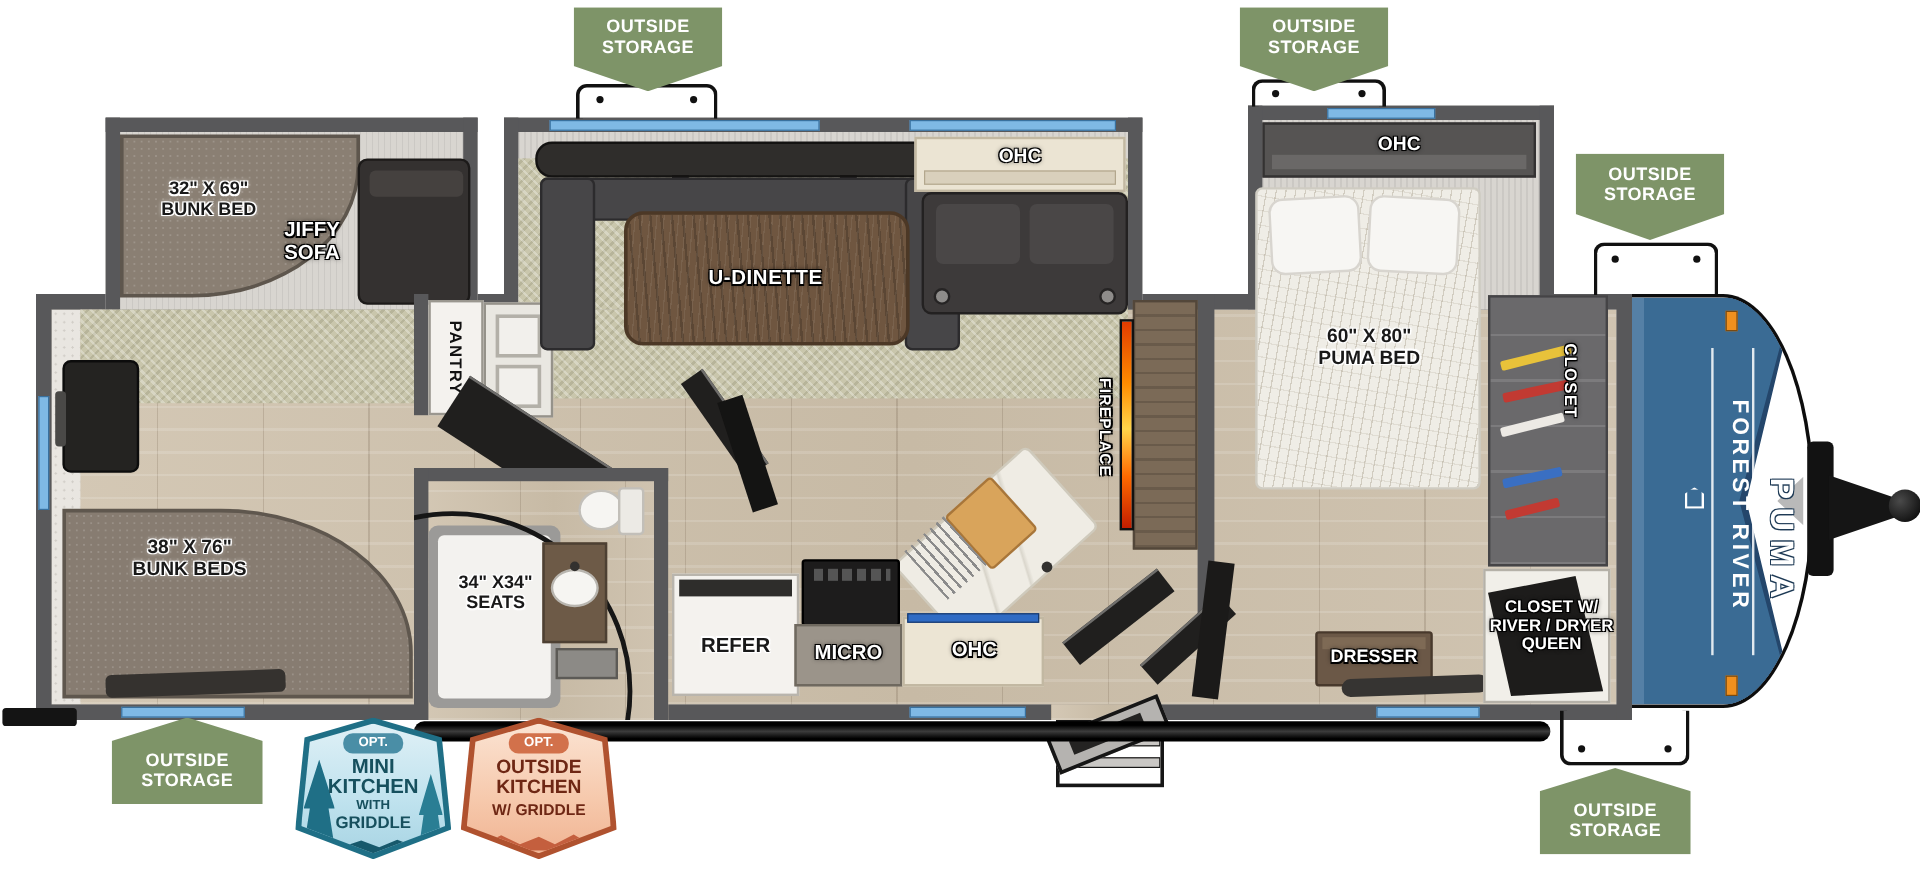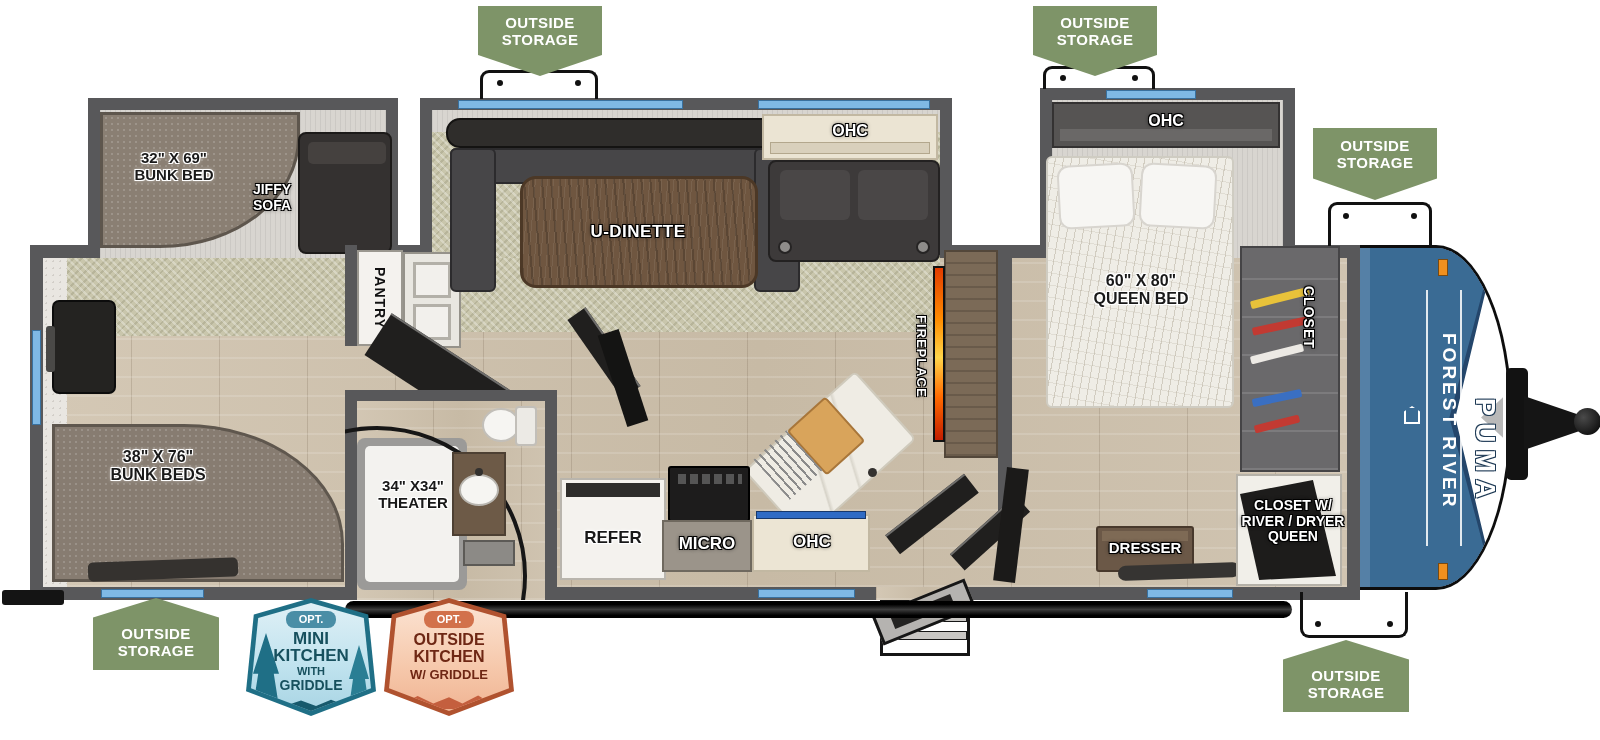--- a/index.html
+++ b/index.html
@@ -102,21 +102,21 @@
 
   <div style="left:100px;top:112px;width:200px;height:136px;background:#8a7f73;border:3px solid #5e564d;border-bottom-right-radius:140px 110px;
        background-image:radial-gradient(rgba(255,255,255,.16) 1px, transparent 1px);background-size:6px 6px;"></div>
   <div style="left:298px;top:132px;width:94px;height:122px;background:#343130;border:2px solid #1c1a19;border-radius:8px;">
     <div style="left:8px;top:8px;width:78px;height:22px;background:#45413f;border-radius:5px;"></div>
   </div>
   <div class="lbl lbl-dark" style="left:104px;top:150px;width:140px;font-size:15px;">
     <span>32" X 69"</span><br>
     <span>BUNK BED</span>
   </div>
-  <div class="lbl lbl-light" style="left:232px;top:182px;width:80px;font-size:14px;">
+  <div class="lbl lbl-light" style="left:220px;top:182px;width:80px;font-size:17px;">
     <span>JIFFY</span><br>
     <span>SOFA</span>
   </div>
 
   <div class="wall" style="left:345px;top:245px;width:12px;height:101px;"></div>
   <div style="left:357px;top:250px;width:46px;height:96px;background:#f4f2ee;border:2px solid #9a978f;display:flex;align-items:center;justify-content:center;">
     <span class="vtext" style="position:static;font-weight:700;font-size:14px;color:#111;letter-spacing:1px;">PANTRY</span>
   </div>
   <div style="left:403px;top:252px;width:58px;height:96px;background:#e9e7e1;border:2px solid #95928a;">
     <div style="left:8px;top:8px;width:38px;height:36px;border:3px solid #b3b0a8;background:#f2f0ec;"></div>
@@ -133,21 +133,21 @@
     <div style="left:20px;top:56px;width:94px;height:136px;background:#f3f2ef;border-radius:5px;"></div>
     <div style="left:-118px;top:36px;width:300px;height:300px;border:4px solid #161616;border-radius:50%;"></div>
     <div style="left:137px;top:18px;width:38px;height:34px;background:#f6f5f2;border:2px solid #c2bfb9;border-radius:50%;"></div>
     <div style="left:170px;top:16px;width:22px;height:40px;background:#eceae5;border:2px solid #c2bfb9;border-radius:4px;"></div>
     <div style="left:107px;top:62px;width:54px;height:84px;background:#6d5a47;border:2px solid #4d4033;"></div>
     <div style="left:114px;top:84px;width:40px;height:32px;background:#f6f5f2;border:2px solid #b8b5af;border-radius:50%;"></div>
     <div style="left:130px;top:78px;width:8px;height:8px;background:#33312f;border-radius:50%;"></div>
     <div style="left:118px;top:150px;width:52px;height:26px;background:#8c8a86;border:2px solid #5c5a56;"></div>
     <div class="lbl lbl-dark" style="left:18px;top:88px;width:100px;font-size:15px;">
       <span>34" X34"</span><br>
-      <span>THEATER</span>
+      <span>SEATS</span>
     </div>
   </div>
   <div class="darkdoor" style="left:556px;top:342px;width:96px;height:22px;transform:rotate(55deg);"></div>
   <div style="left:612px;top:330px;width:22px;height:96px;background:#141413;transform:rotate(-18deg);"></div>
 
   <div style="left:446px;top:118px;width:378px;height:30px;background:#2f2d2b;border:2px solid #141312;border-radius:14px;"></div>
   <div style="left:560px;top:146px;width:14px;height:6px;background:#141312;"></div>
   <div style="left:700px;top:146px;width:14px;height:6px;background:#141312;"></div>
   <div style="left:450px;top:148px;width:350px;height:36px;background:#474648;border:2px solid #2c2b2d;border-radius:6px;"></div>
   <div style="left:450px;top:148px;width:46px;height:144px;background:#474648;border:2px solid #2c2b2d;border-radius:6px;"></div>
@@ -213,21 +213,21 @@
 
   <div style="left:1052px;top:102px;width:228px;height:46px;background:#565453;border:2px solid #343232;">
     <div style="left:6px;bottom:5px;width:212px;height:12px;background:#6a6867;"></div>
   </div>
   <div class="lbl lbl-light" style="left:1108px;top:112px;width:116px;font-size:16px;">OHC</div>
   <div class="mattress" style="left:1046px;top:156px;width:188px;height:252px;border:2px solid #cfccc2;border-radius:6px;"></div>
   <div style="left:1058px;top:164px;width:76px;height:64px;background:#f7f6f3;border:2px solid #d8d5cf;border-radius:12px;transform:rotate(-3deg);"></div>
   <div style="left:1140px;top:164px;width:76px;height:64px;background:#f7f6f3;border:2px solid #d8d5cf;border-radius:12px;transform:rotate(3deg);"></div>
   <div class="lbl lbl-dark" style="left:1078px;top:272px;width:126px;font-size:16px;">
     <span>60" X 80"</span><br>
-    <span>QUEEN BED</span>
+    <span>PUMA BED</span>
   </div>
 
   <div style="left:1096px;top:526px;width:98px;height:46px;background:#6b5847;border:2px solid #48392c;border-radius:3px;">
     <div style="left:4px;top:3px;width:86px;height:10px;background:#7e6a55;"></div>
   </div>
   <div class="lbl lbl-light" style="left:1098px;top:540px;width:94px;font-size:15px;">DRESSER</div>
   <div style="left:1118px;top:564px;width:122px;height:15px;background:#363432;border-radius:8px;transform:rotate(-2deg);"></div>
 
   <div style="left:1240px;top:246px;width:100px;height:226px;background:#6a696b;border:2px solid #454446;
        background-image:repeating-linear-gradient(0deg, rgba(255,255,255,.12) 0 2px, transparent 2px 38px);">

